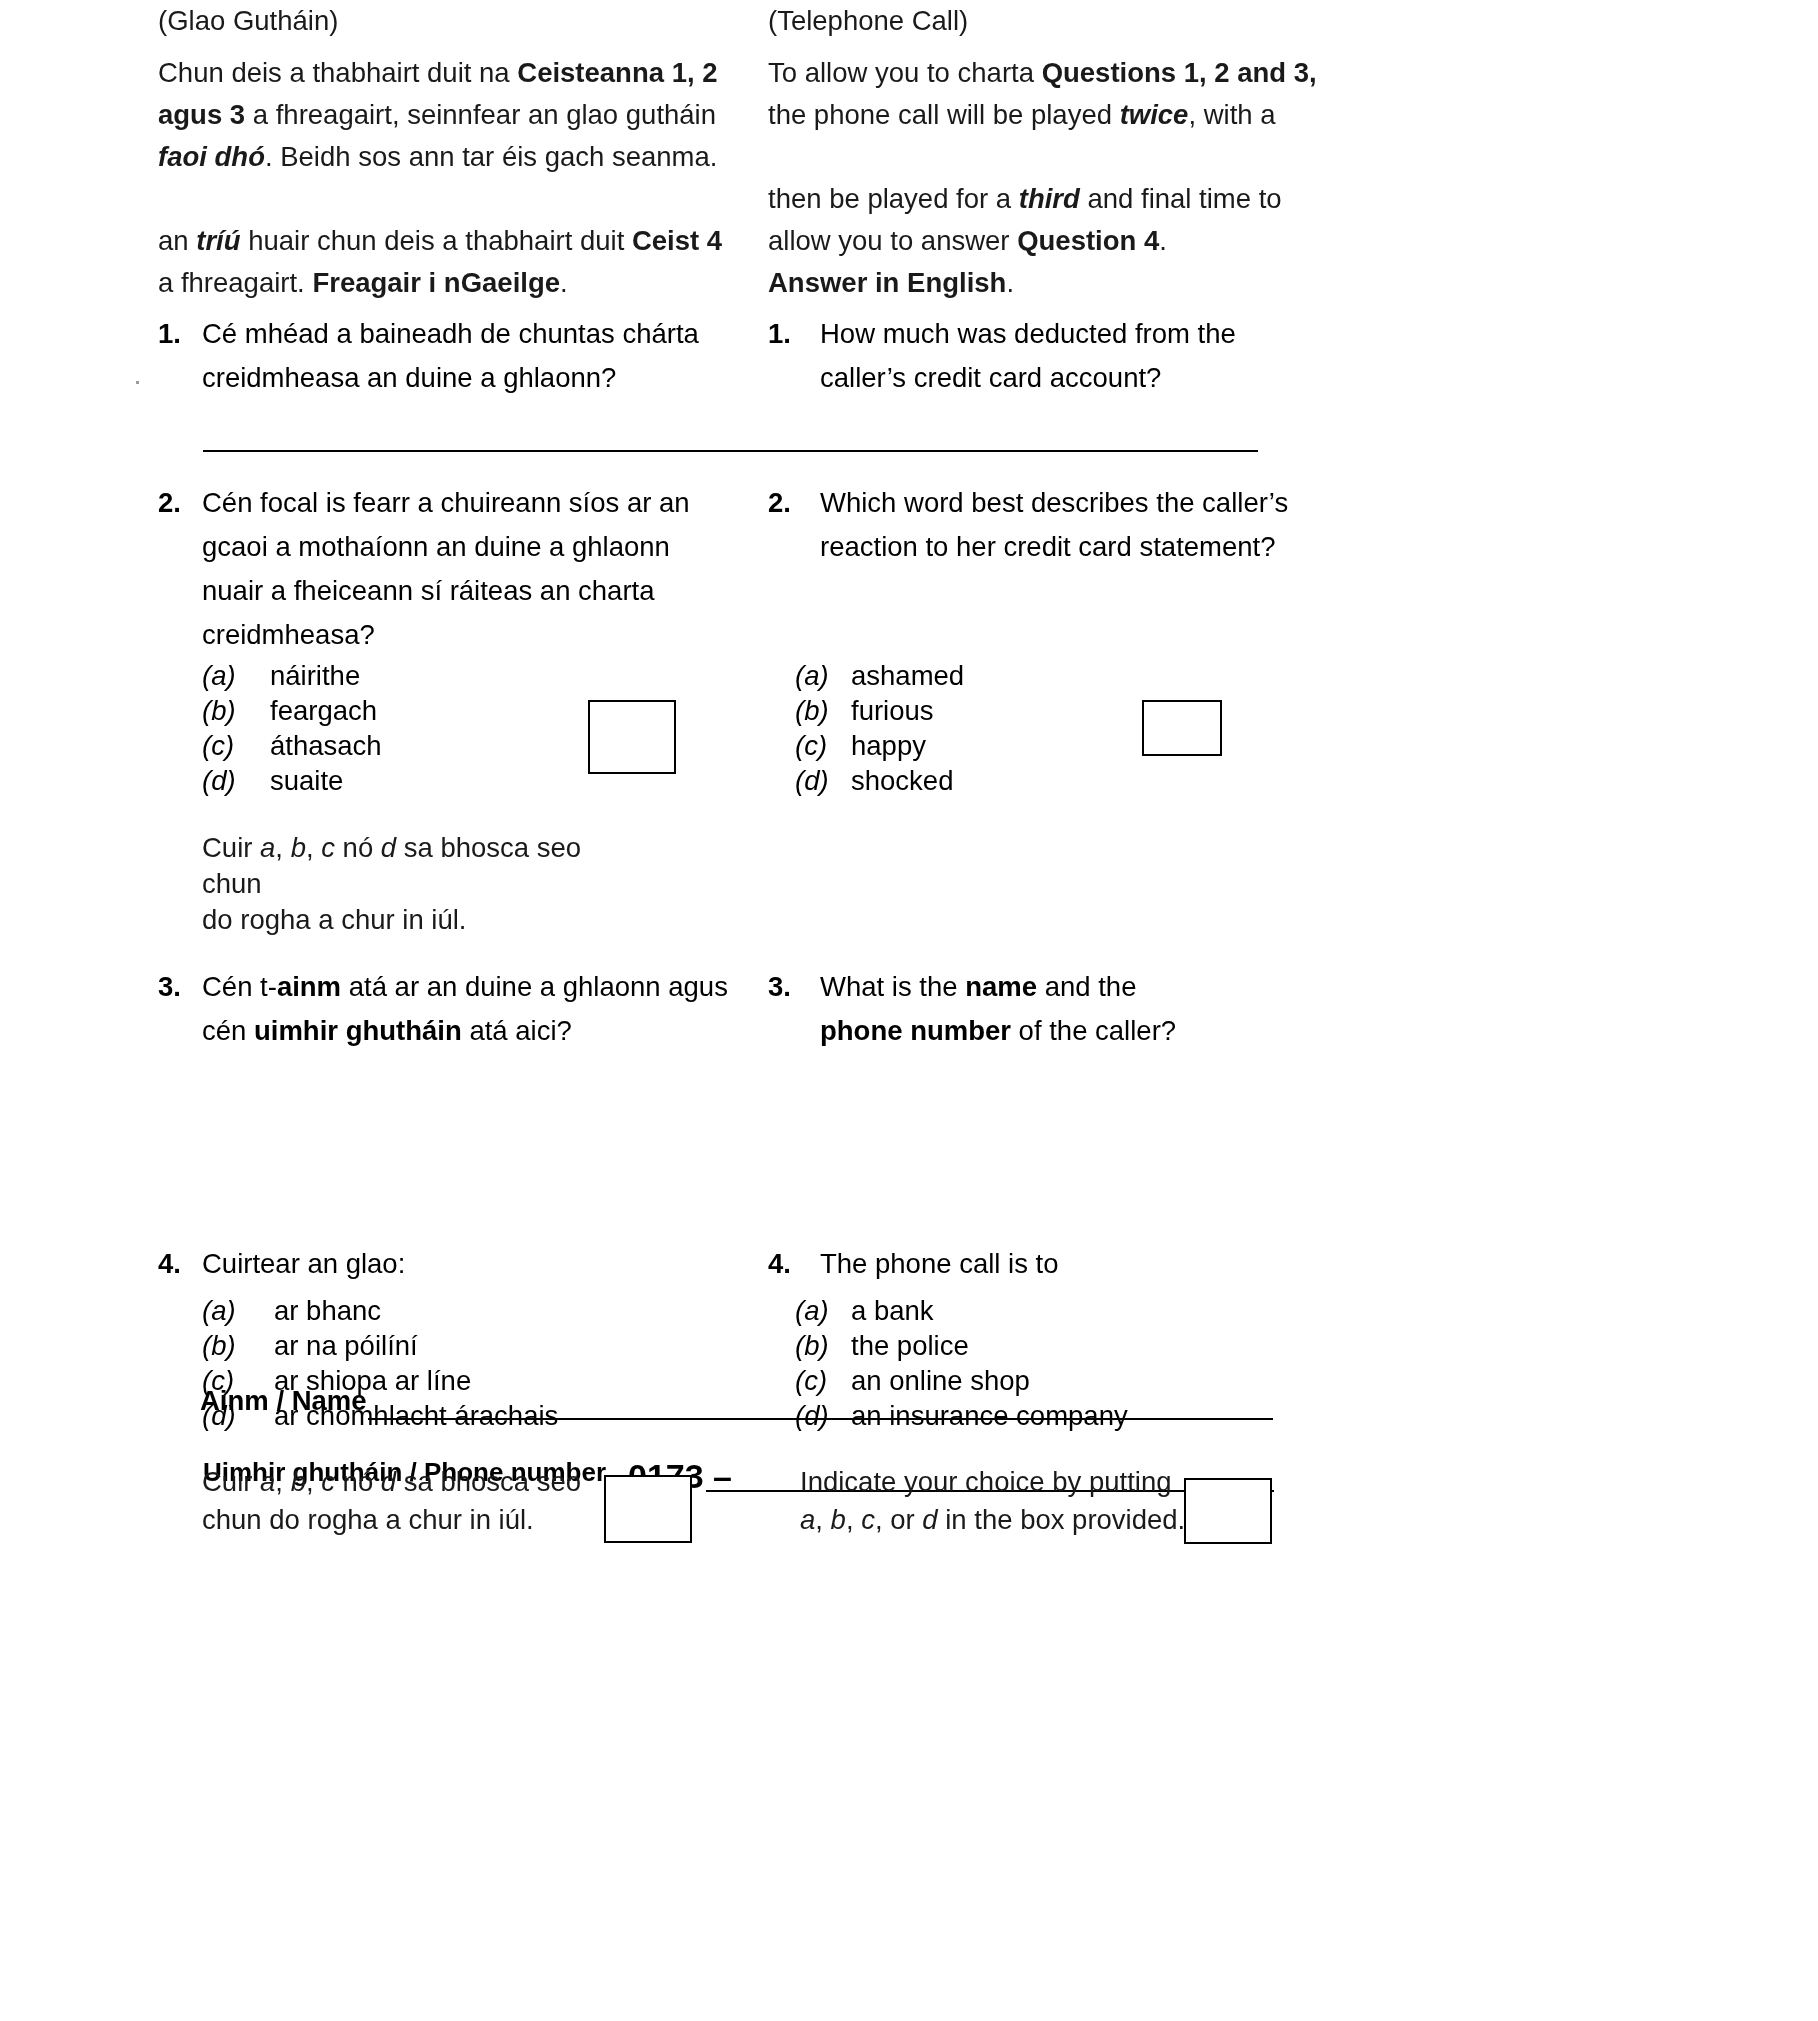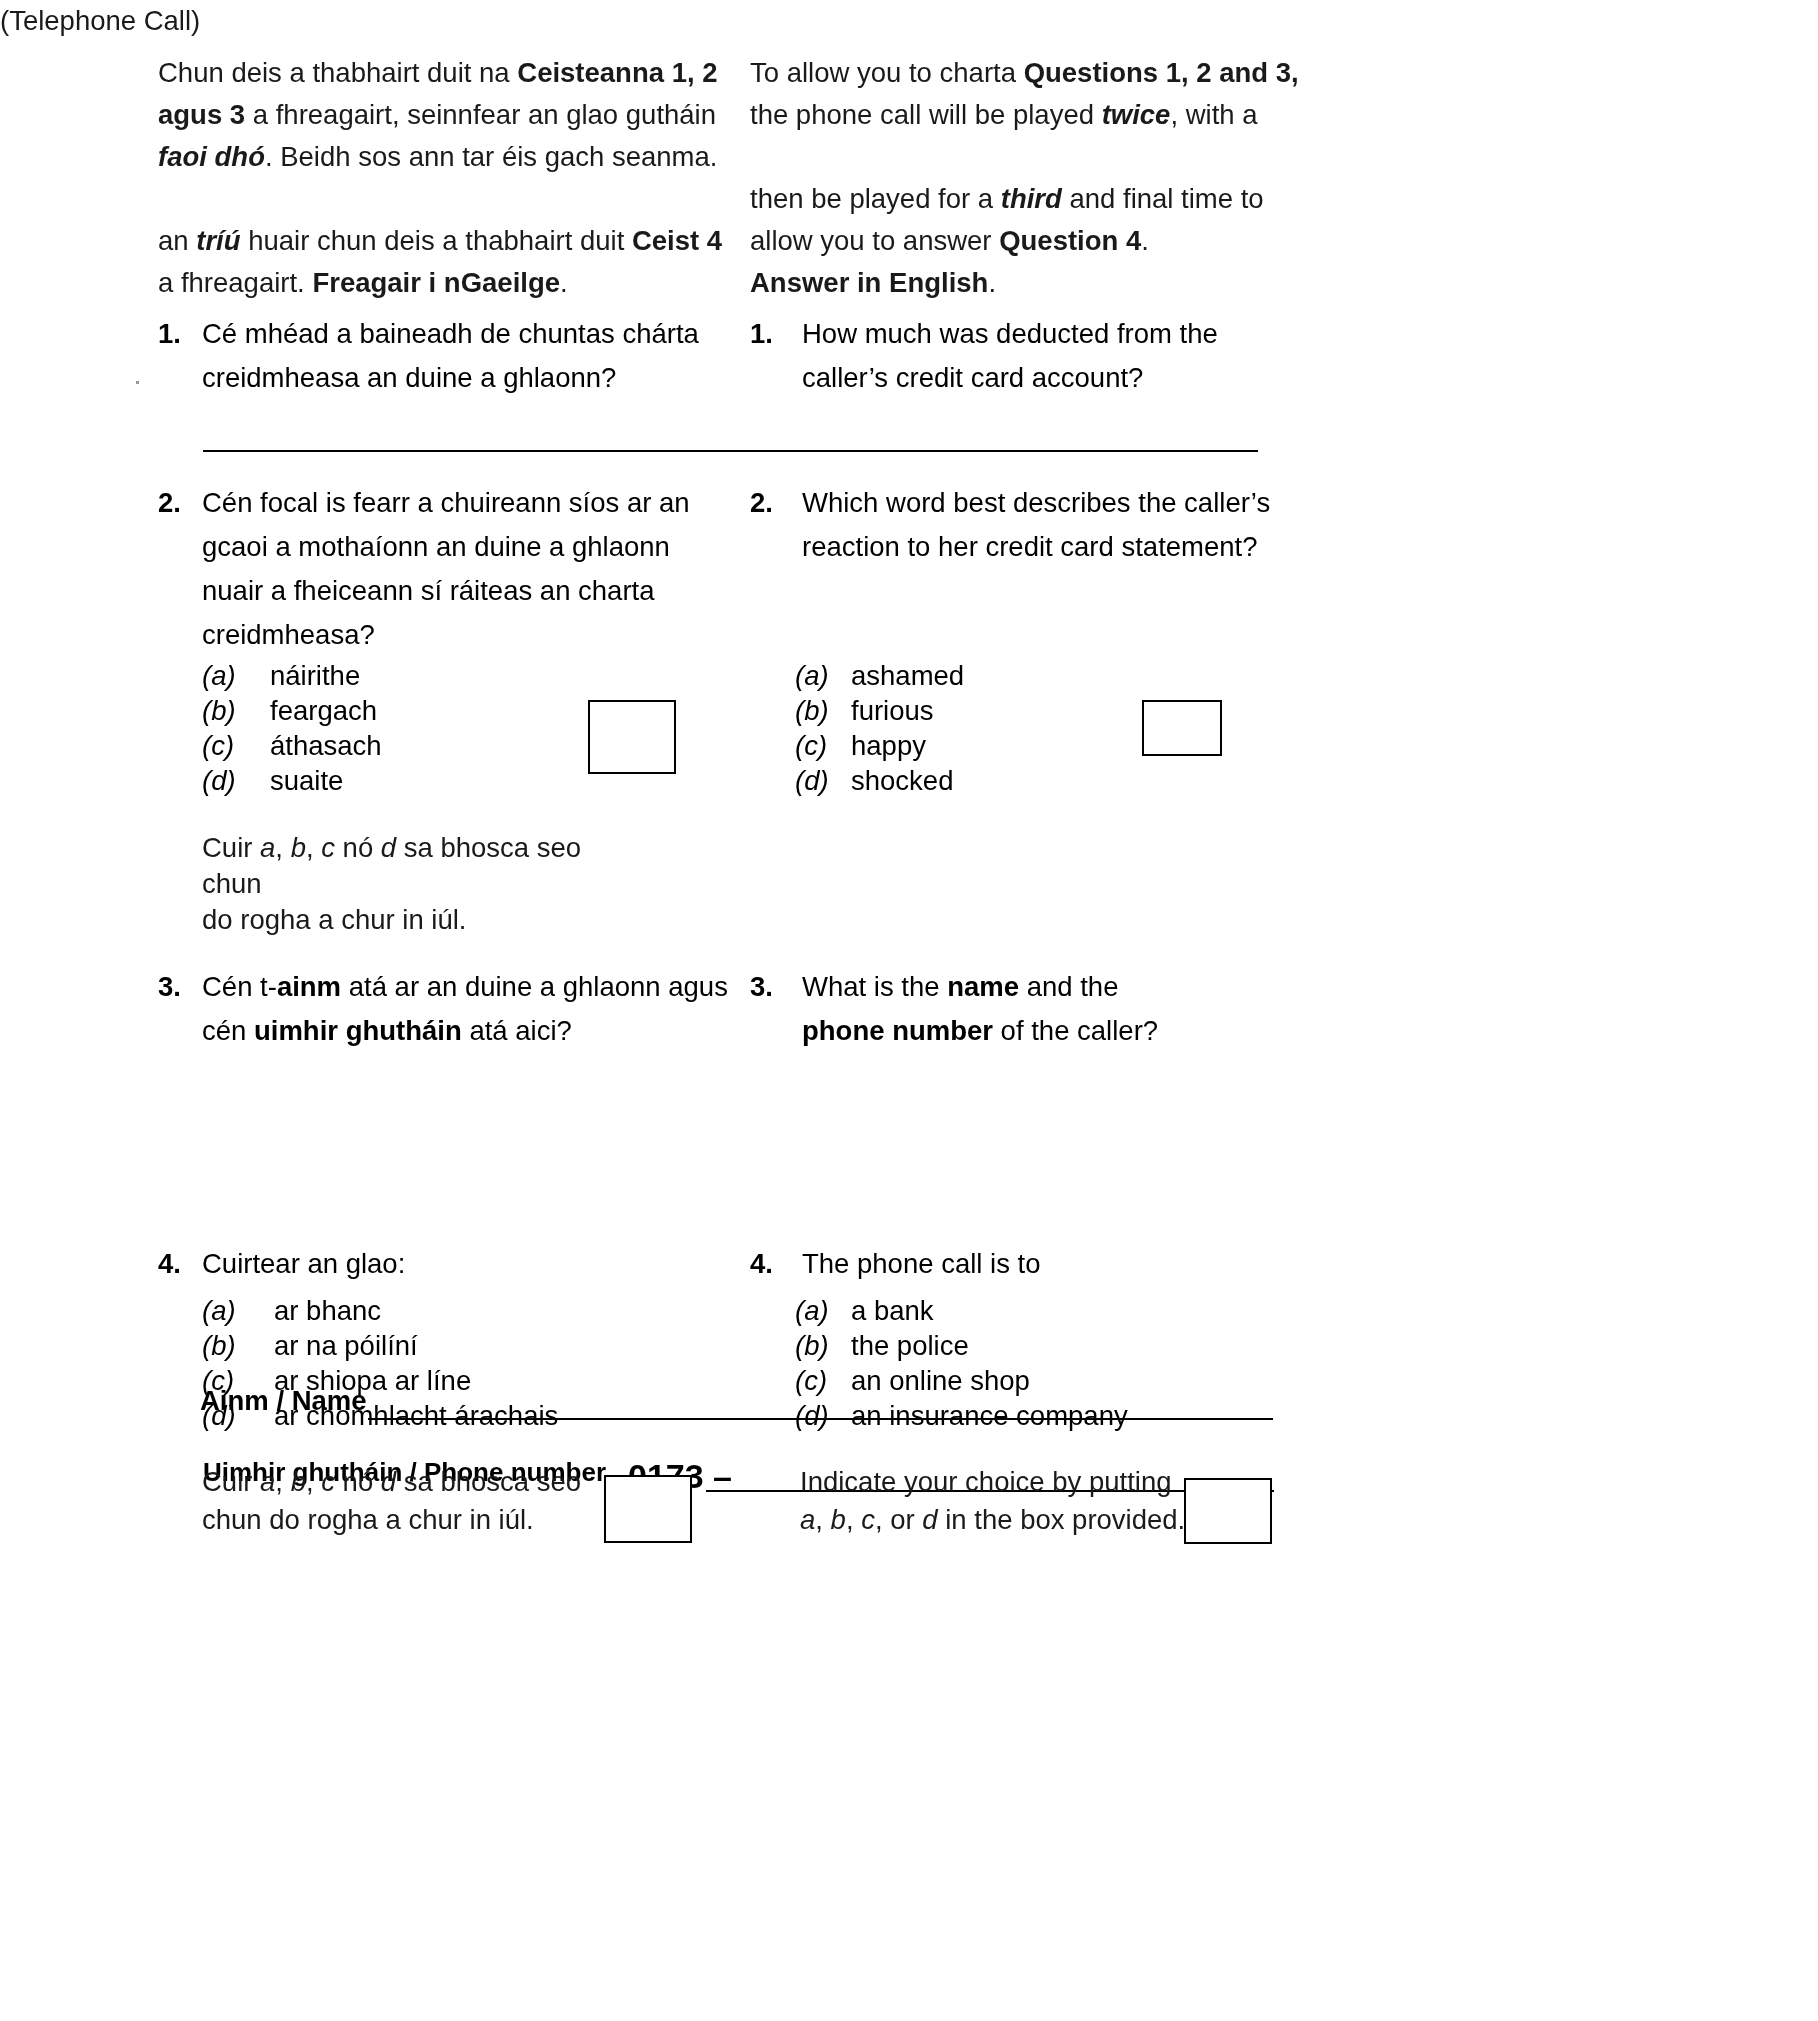--- a/index.html
+++ b/index.html
@@ -30,21 +30,21 @@
     display: flex;
     align-items: flex-start;
   }
   .col-left {
     width: 592px;
     margin-left: 158px;
     box-sizing: border-box;
   }
   .col-right {
     width: 560px;
-    margin-left: 0px;
+    margin-left: 18px;
     box-sizing: border-box;
   }
 
   .para {
     font-size: 27.5px;
     line-height: 42px;
     color: #1a1a1a;
   }
   b, strong { font-weight: bold; }
   i, em { font-style: italic; }
@@ -106,20 +106,23 @@
   }
 </style>
 </head>
 <body>
 
 <div class="page">
 
   <div class="tiny-dot" style="left:136px; top:381px;"></div>
 
   <div class="row" style="top:0px;">
+    <div class="col-left">
+      <div class="para">(Glao Gutháin)</div>
+    </div>
     <div class="col-right">
       <div class="para">(Telephone Call)</div>
     </div>
   </div>
 
   <div class="row" style="top:52px;">
     <div class="col-left">
       <div class="para">
         <span>Chun deis a thabhairt duit na </span><b>Ceisteanna 1, 2</b><br>
         <b>agus 3</b><span> a fhreagairt, seinnfear an glao gutháin</span><br>

